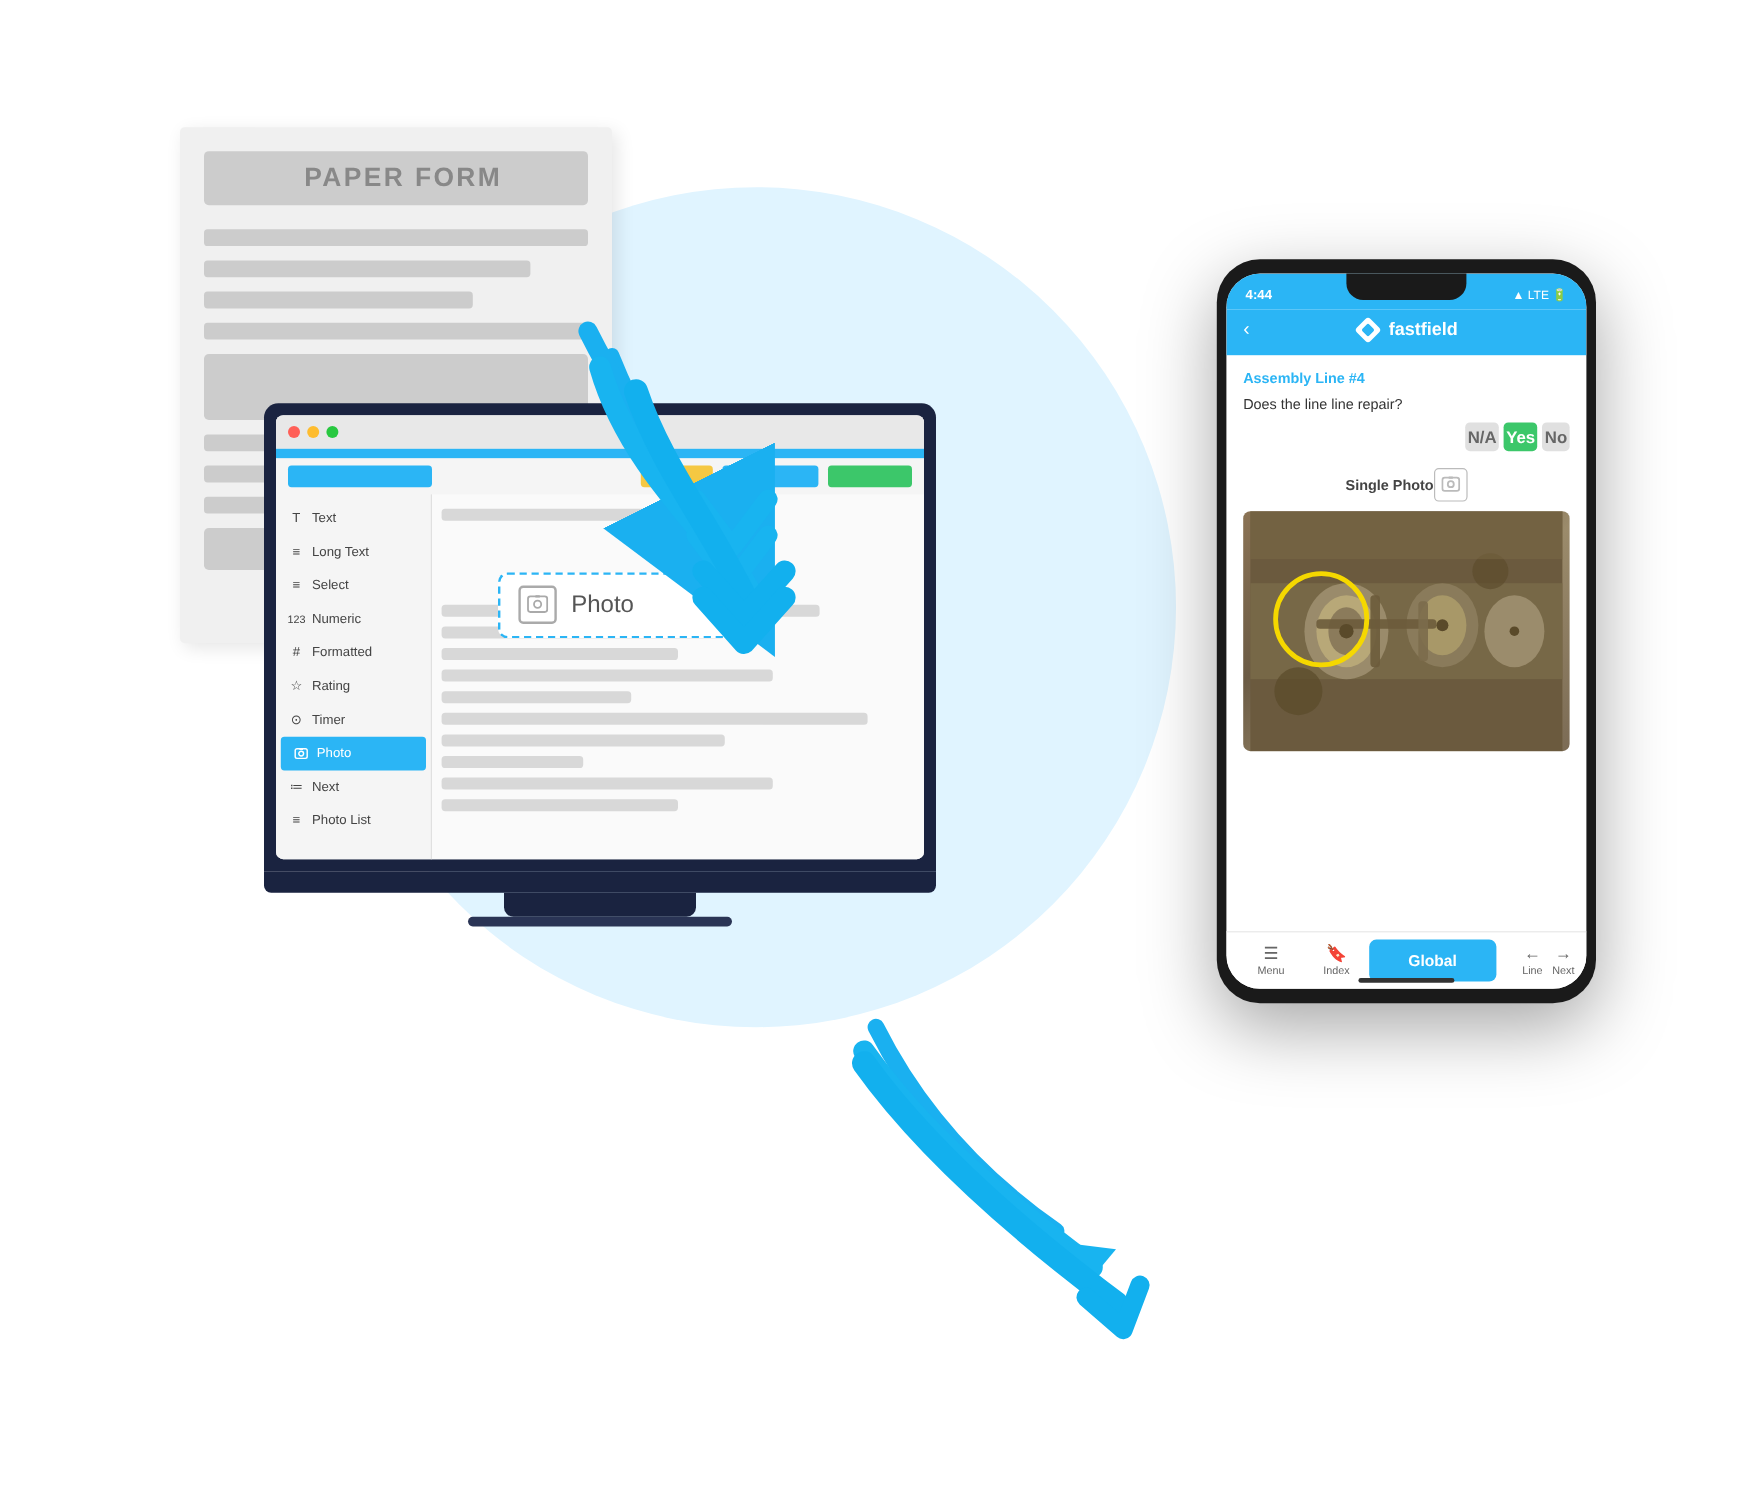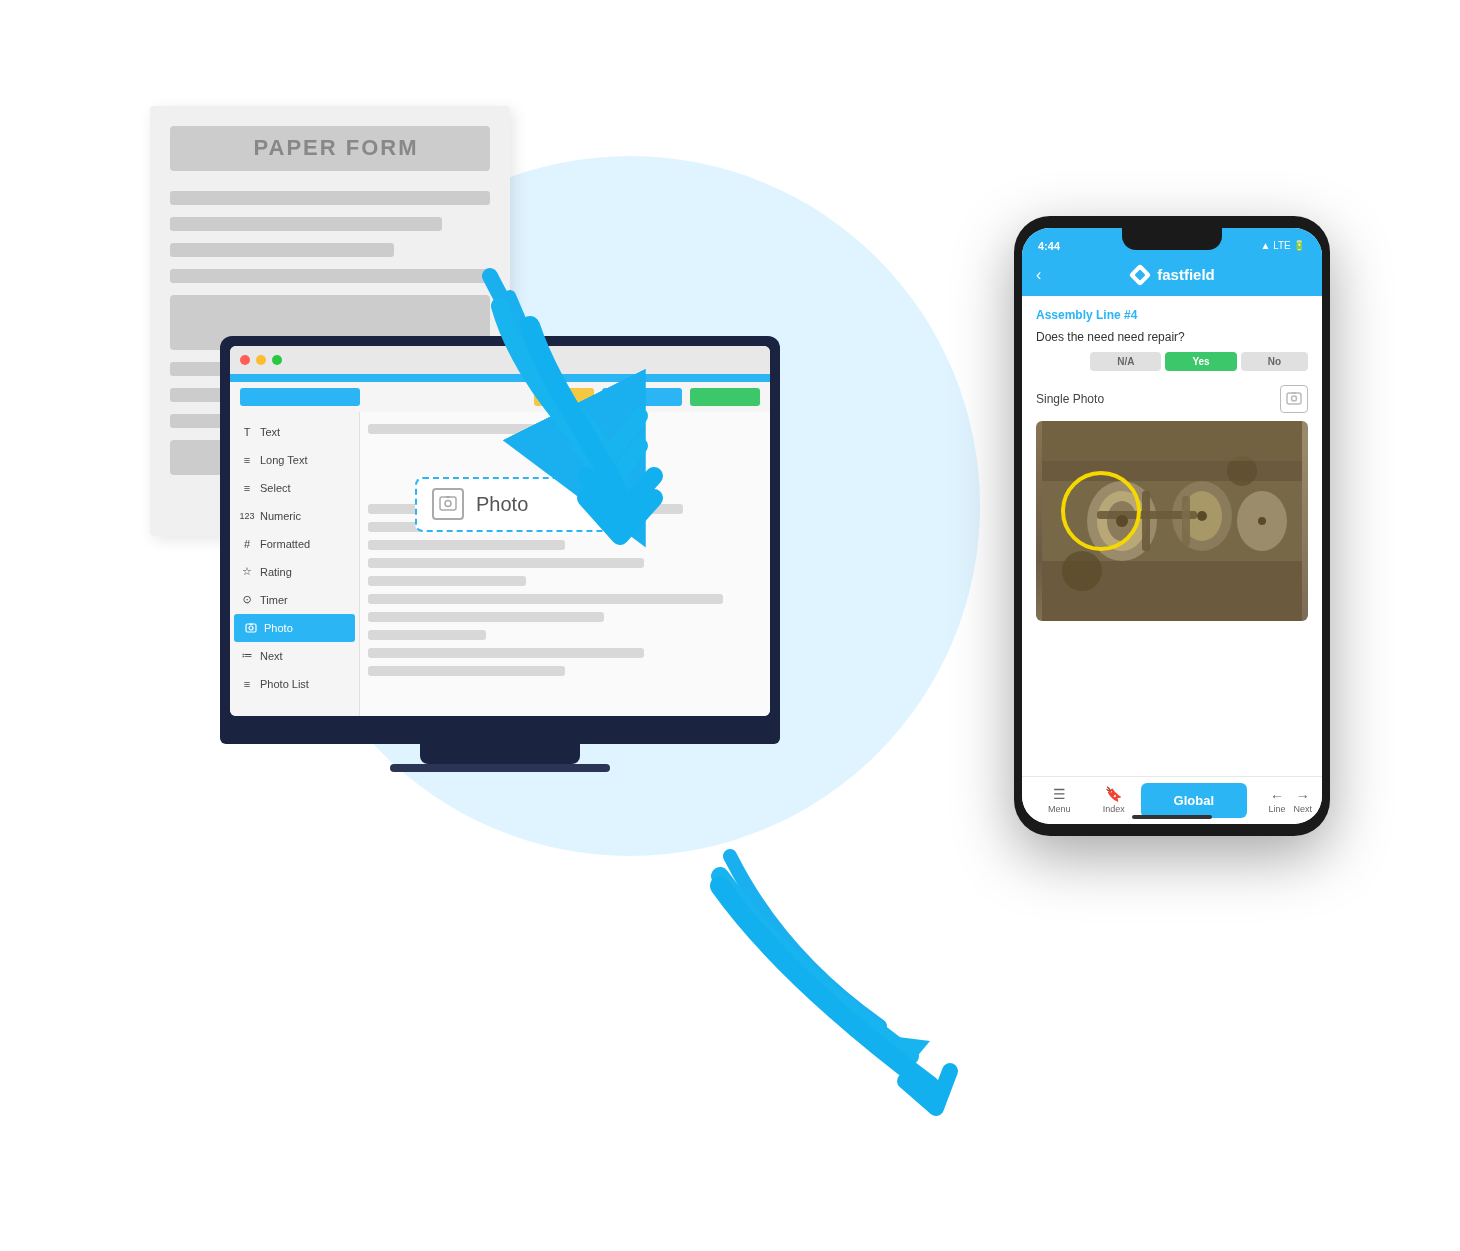--- a/index.html
+++ b/index.html
@@ -375,35 +375,36 @@
     }
 
     .phone-buttons {
       display: flex;
       gap: 4px;
       justify-content: flex-end;
       margin-bottom: 14px;
     }
 
     .phone-btn {
-      padding: 4px 27px;
+      padding: 4px 2px;
       border-radius: 4px;
-      font-size: 10px;
+      font-size: 14px;
       font-weight: 600;
     }
 
     .phone-btn-na { background: #e0e0e0; color: #666; }
     .phone-btn-yes { background: #3cc76a; color: white; }
     .phone-btn-no { background: #e0e0e0; color: #666; }
 
     .phone-photo-section {
       display: flex;
-      justify-content: space-between;
+      justify-content: center;
       align-items: center;
       margin-bottom: 8px;
+      font-weight: bold;
     }
 
     .phone-photo-label {
       font-size: 12px;
       color: #444;
     }
 
     .phone-photo-icon {
       width: 28px;
       height: 28px;
@@ -694,21 +695,21 @@
           <svg width="22" height="22" viewBox="0 0 22 22">
             <rect x="3" y="3" width="16" height="16" rx="3" fill="white" transform="rotate(45 11 11)"></rect>
             <rect x="7" y="7" width="8" height="8" rx="1.5" fill="#2bb5f5" transform="rotate(45 11 11)"></rect>
           </svg>
           <span>fastfield</span>
         </div>
       </div>
 
       <div class="phone-content">
         <div class="phone-form-title">Assembly Line #4</div>
-        <div class="phone-question">Does the need need repair?</div>
+        <div class="phone-question">Does the line line repair?</div>
         <div class="phone-buttons">
           <span class="phone-btn phone-btn-na">N/A</span>
           <span class="phone-btn phone-btn-yes">Yes</span>
           <span class="phone-btn phone-btn-no">No</span>
         </div>
 
         <div class="phone-photo-section">
           <span class="phone-photo-label">Single Photo</span>
           <div class="phone-photo-icon">
             <svg width="16" height="16" viewBox="0 0 16 16">

